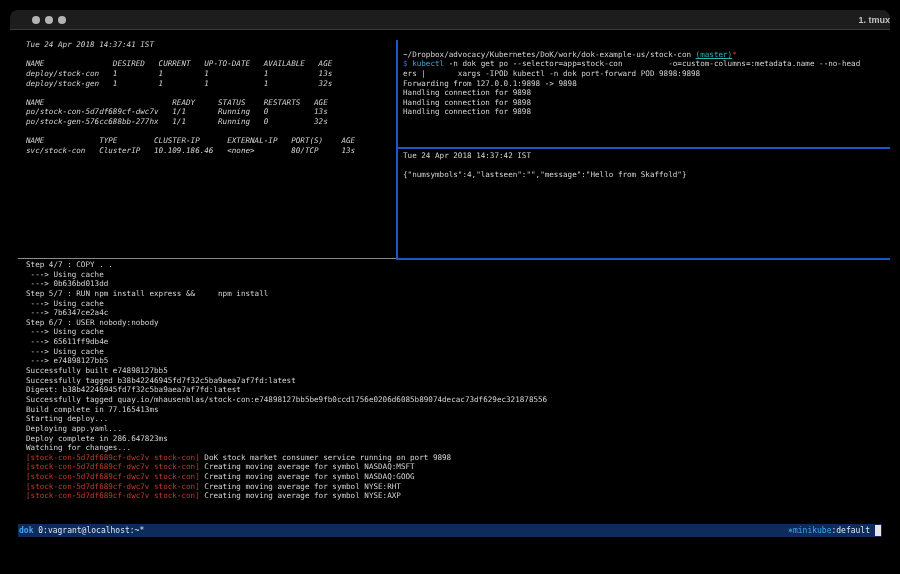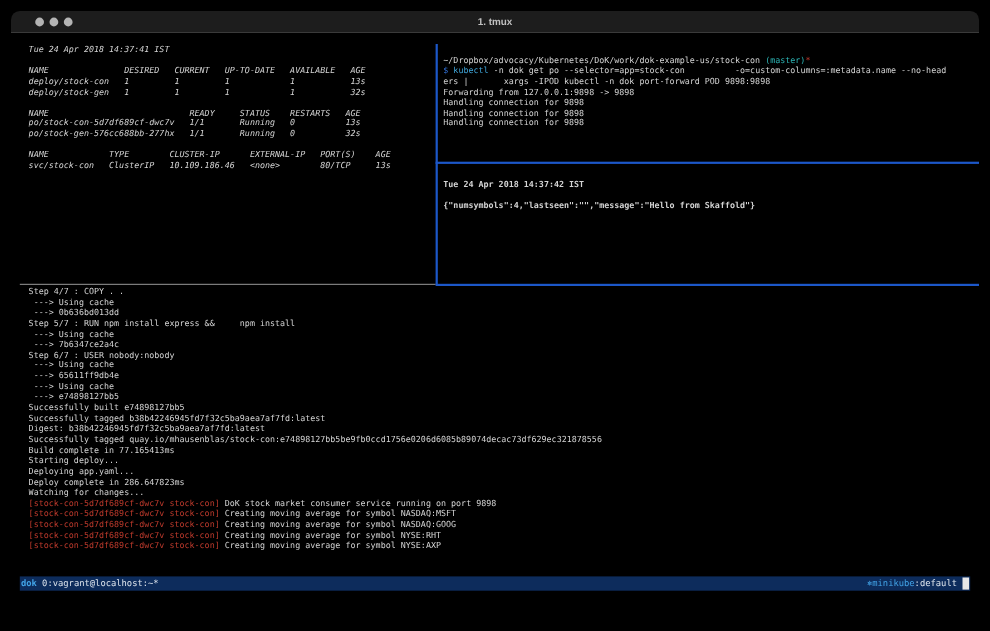--- a/index.html
+++ b/index.html
@@ -7,34 +7,34 @@
     --prompt-blue:#3171d9; --cmd-cyan:#3fa5d9; --status-bg:#0d2c5c; --status-blue:#42a4e8;
     --titlebar-bg:#1d1d1d; --titlebar-border:#3a3a3a; --dim-border:#8a8a8a;
   }
   html,body{margin:0;padding:0;}
   body{width:900px;height:574px;background:#000;position:relative;overflow:hidden;}
   .window{position:absolute;left:10px;top:10px;width:880px;height:556px;background:#000;border-radius:8px;}
   .titlebar{position:absolute;left:0;top:0;width:100%;height:20px;background:var(--titlebar-bg);
     border-bottom:1px solid var(--titlebar-border);border-radius:8px 8px 0 0;box-sizing:border-box;}
   .lights{position:absolute;left:22px;top:6px;display:flex;gap:5px;}
   .light{width:8px;height:8px;border-radius:50%;background:#b4b4b4;}
-  .title{position:absolute;left:0;right:0;top:5px;text-align:center;
+  .title{position:absolute;left:0;right:0;top:5px;text-align:right;
     font:600 9px "Liberation Sans",sans-serif;color:#c0c0c0;}
   .term{position:absolute;left:0;top:20px;right:0;bottom:0;}
   .pane{position:absolute;font-family:"DejaVu Sans Mono",monospace;font-size:7.6px;
     line-height:9.65px;color:var(--fg);overflow:hidden;}
   .tline{white-space:pre;height:9.65px;}
   .c-fg{color:var(--fg);}
   .c-red{color:var(--red);}
-  .c-cyan{color:var(--cyan);}
+  .c-cyan{color:var(--cyan);text-decoration:underline;}
   .c-blue{color:var(--prompt-blue);}
   .c-cyan2{color:var(--cmd-cyan);}
   .pane-tl{left:16px;top:10px;width:368px;height:218px;font-style:italic;}
   .pane-tr{left:393px;top:10px;width:485px;height:116px;}
-  .pane-mr{left:393px;top:133px;width:485px;height:106px;font-weight:bold;}
+  .pane-mr{left:393px;top:121px;width:485px;height:106px;}
   .pane-b {left:16px;top:230px;width:862px;height:264px;}
   .vborder{position:absolute;left:386px;top:10px;width:2px;height:219px;background:var(--accent-blue);}
   .hb-right{position:absolute;left:386px;top:117px;width:494px;height:2px;background:var(--accent-blue);}
   .hb-bl{position:absolute;left:8px;top:228px;width:378px;height:1px;background:var(--dim-border);}
   .hb-br{position:absolute;left:386px;top:228px;width:494px;height:2px;background:var(--accent-blue);}
   .statusbar{position:absolute;left:8px;top:494px;width:864px;height:13px;background:var(--status-bg);
     display:flex;align-items:center;padding:0 1px;box-sizing:border-box;
     font-family:"DejaVu Sans Mono",monospace;font-size:8px;color:#cfd8e3;}
   .sb-session{color:var(--status-blue);font-weight:bold;}
   .sb-window{color:#dfe6ee;white-space:pre;}

